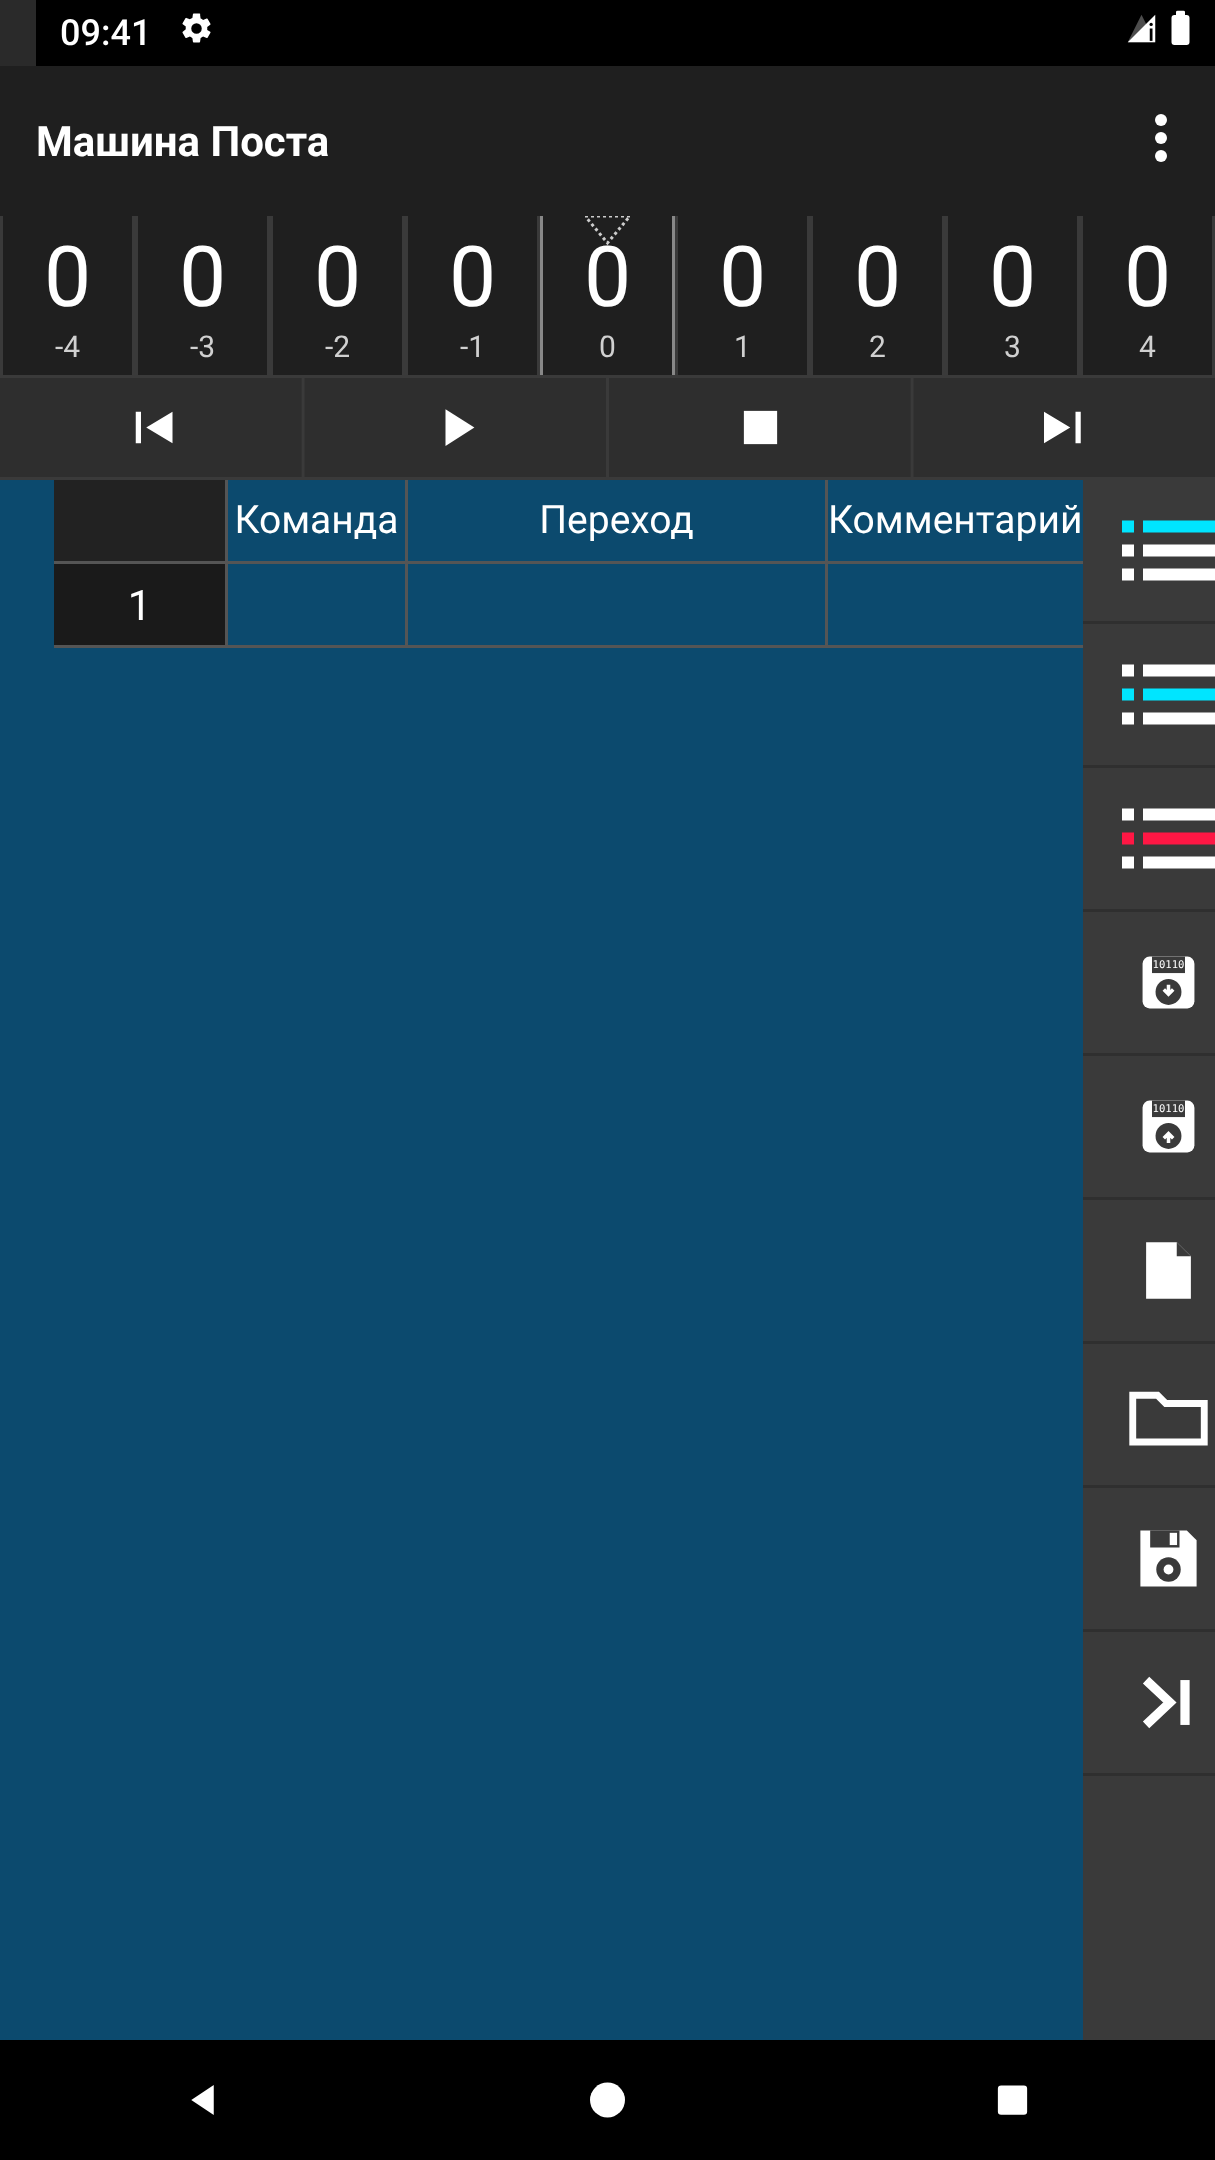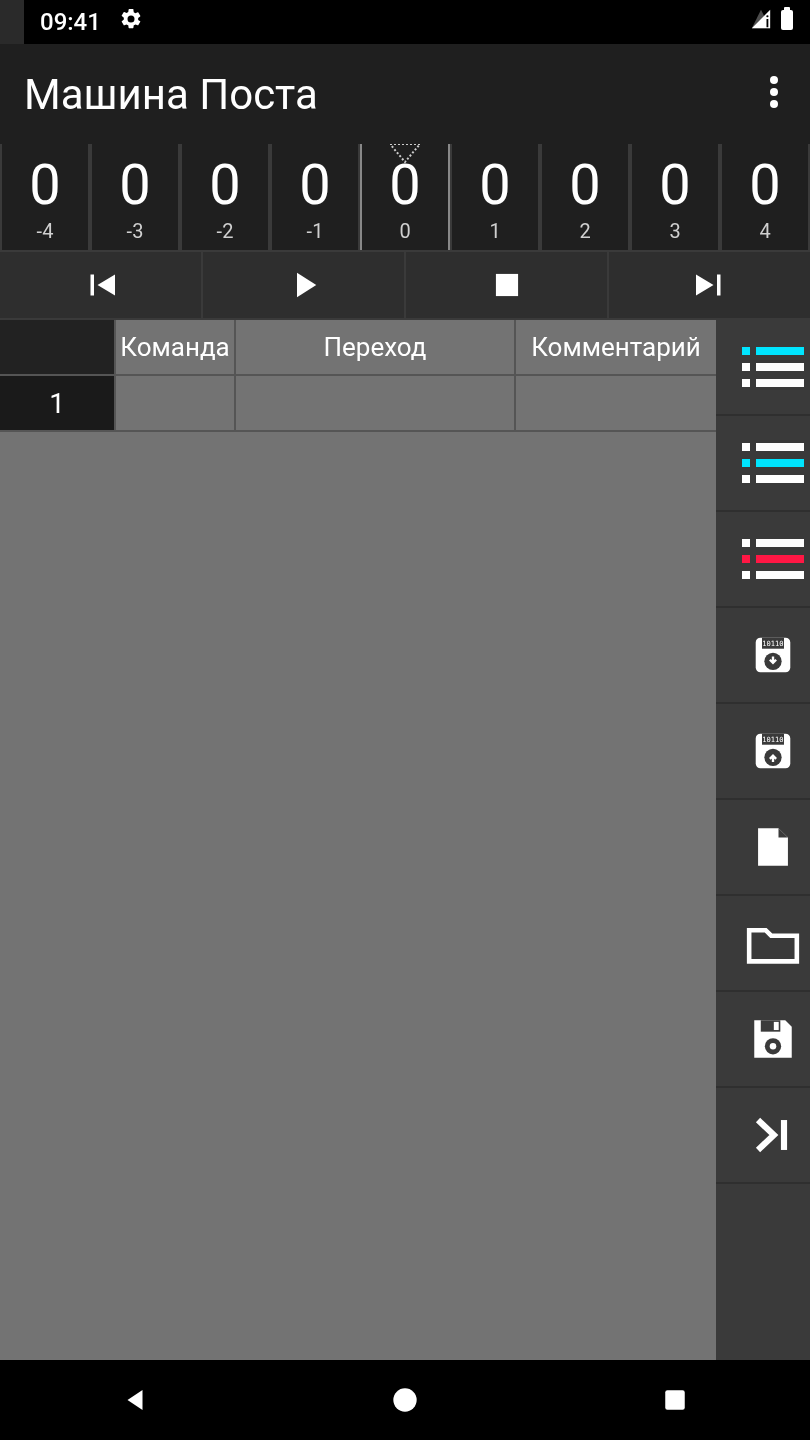--- a/index.html
+++ b/index.html
@@ -6,38 +6,38 @@
   html, body { width: 810px; height: 1440px; background: #000; font-family: Roboto, Arial, sans-serif; color: #fff; overflow: hidden; }
   .screen { width: 810px; height: 1440px; display: flex; flex-direction: column; background: #2a2a2a; }
 
   
   .status-bar { height: 44px; background: #000; display: flex; align-items: center; padding: 0 16px; font-size: 24px; font-weight: 500; margin-left: 24px; }
   .status-left { display: flex; align-items: center; gap: 18px; }
   .status-right { margin-left: auto; display: flex; align-items: center; gap: 8px; }
 
   
   .app-bar { height: 100px; background: #1f1f1f; display: flex; align-items: center; padding: 0 24px; }
-  .app-title { font-size: 42px; font-weight: 400; }
+  .app-title { font-size: 28px; font-weight: 700; }
   .app-bar .spacer { flex: 1; }
 
   
   .tape { display: flex; height: 106px; background: #1f1f1f; position: relative; }
   .tape-cell { flex: 1; display: flex; flex-direction: column; align-items: center; justify-content: center; border-left: 2px solid #3a3a3a; border-right: 2px solid #3a3a3a; padding-top: 6px; position: relative; }
   .tape-cell.active { border-color: #888; }
   .tape-value { font-size: 56px; line-height: 1; }
   .tape-index { font-size: 20px; color: #d0d0d0; margin-top: 6px; }
   .caret { position: absolute; top: 0; left: 50%; transform: translateX(-50%); width: 30px; height: 20px; }
 
   
   .controls { display: flex; height: 70px; background: #1f1f1f; border-top: 2px solid #3a3a3a; border-bottom: 2px solid #3a3a3a; }
   .controls button { flex: 1; background: #2e2e2e; border: none; border-left: 2px solid #3a3a3a; display: flex; align-items: center; justify-content: center; cursor: pointer; }
   .controls button:first-child { border-left: none; }
 
   
-  .main { flex: 1; display: flex; background: #737373; }
+  .main { flex: 1; display: flex; background: #0c4a6e; padding-left: 36px; }
   .table-area { flex: 1; display: flex; flex-direction: column; }
   .table-header { display: flex; height: 56px; border-bottom: 2px solid #555; }
   .th, .td { display: flex; align-items: center; justify-content: center; font-size: 26px; border-right: 2px solid #555; }
   .col-num { width: 116px; background: #222; }
   .col-cmd { width: 120px; }
   .col-jmp { width: 280px; }
   .col-cmt { flex: 1; border-right: none; }
   .table-row { display: flex; height: 56px; border-bottom: 2px solid #555; }
   .table-row .col-num { background: #1a1a1a; font-size: 28px; }
   .table-fill { flex: 1; }

